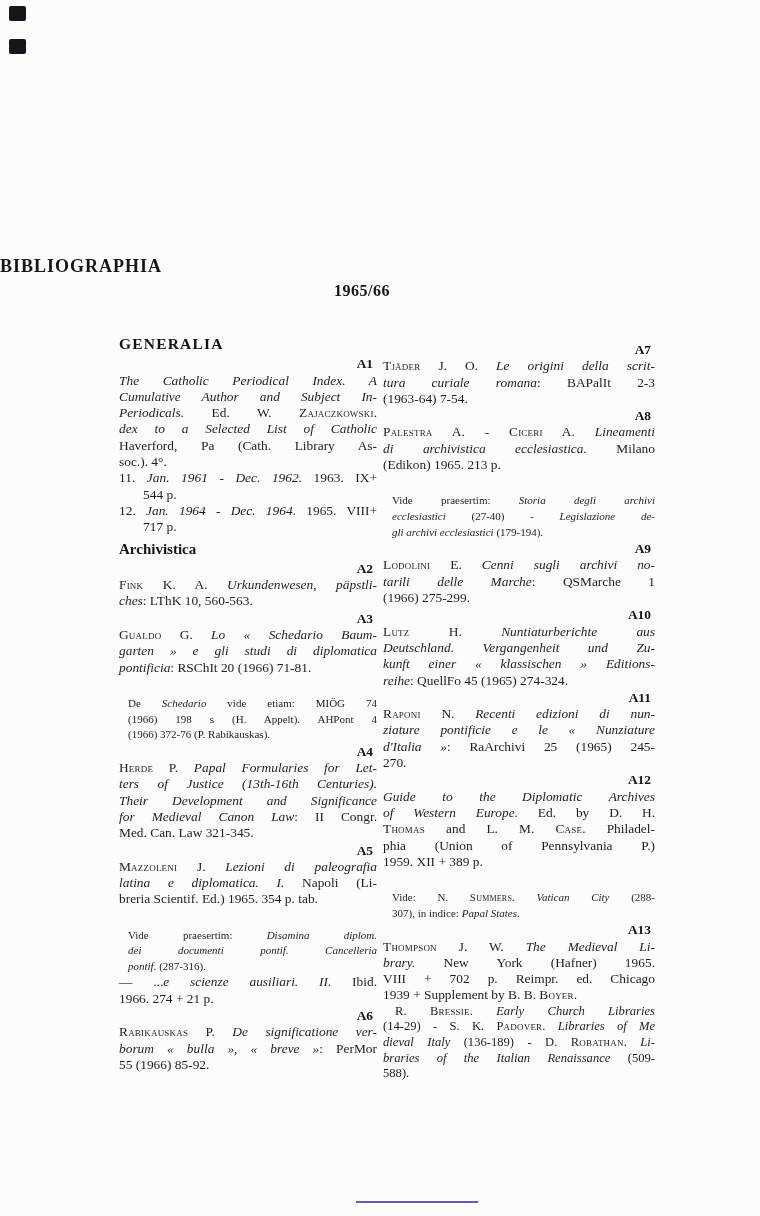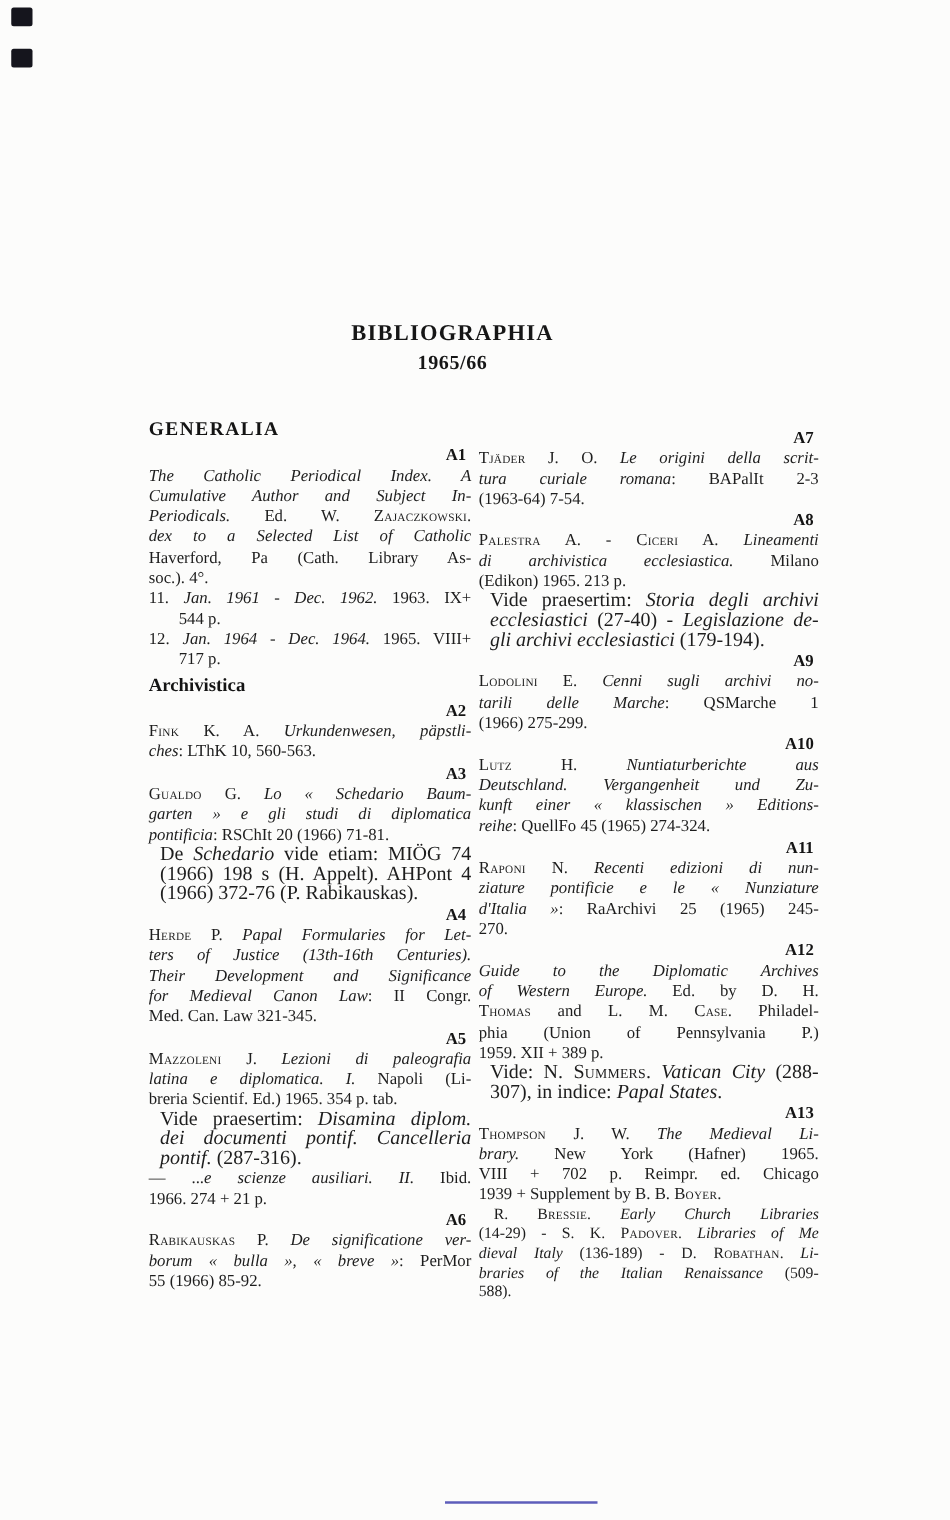--- a/index.html
+++ b/index.html
@@ -6,41 +6,41 @@
   body{
     width:760px;height:1216px;position:relative;overflow:hidden;
     background:#fcfcfb;color:#1d1d1d;
     font-family:"Liberation Serif","DejaVu Serif",serif;
   }
   .page{position:absolute;inset:0;}
   .corner-mark{position:absolute;left:9px;width:17px;height:15px;border-radius:2px;background:#15151d;}
   #mark1{top:6px;}
   #mark2{top:39px;}
   .title{
-    position:absolute;top:256px;left:0;width:724px;text-align:center;
+    position:absolute;top:256px;left:0;width:724px;text-align:left;
     font-weight:700;font-size:18px;letter-spacing:1px;color:#161616;
   }
   .subtitle{
     position:absolute;top:282px;left:0;width:724px;text-align:center;
     font-weight:700;font-size:16px;letter-spacing:0.5px;color:#161616;
   }
   .col{position:absolute;top:336px;font-size:13.4px;line-height:16.3px;}
   #col0{left:119px;width:258px;}
   #col1{left:383px;width:272px;padding-top:5px;}
   .heading{text-align:left;font-weight:700;font-size:15px;color:#141414;margin-bottom:4px;}
   .heading.caps{letter-spacing:1.2px;font-size:15.5px;}
   .heading.mixed{margin-top:5px;}
   .entry-num{
     text-align:right;font-weight:700;font-size:13.4px;line-height:16.3px;
     padding-right:4px;color:#141414;margin-top:1px;
   }
   .para{margin:0;}
   .line{text-align:justify;text-align-last:justify;}
   .line.last{text-align-last:left;}
-  .para.note{padding-left:9px;font-size:16px;line-height:15.6px;}
+  .para.note{padding-left:9px;font-size:11px;line-height:15.6px;margin-top:20px;}
   .para.note2{font-size:12.6px;line-height:15.6px;}
   .para.note2 .line:first-child{padding-left:12px;}
   .para.item{padding-left:24px;}
   .para.item .line:first-child{margin-left:-24px;}
   c{font-variant:small-caps;letter-spacing:0.2px;}
   i{font-style:italic;}
   .blue-rule{position:absolute;left:356px;top:1201px;width:122px;height:2px;background:#5d5dbb;}
 </style>
 </head>
 <body style="background: rgb(252, 252, 251); color: rgb(29, 29, 29);">

